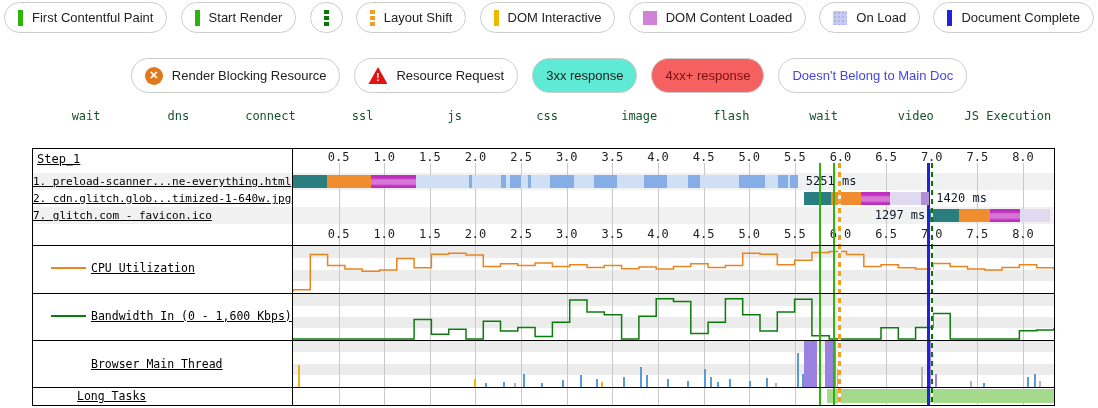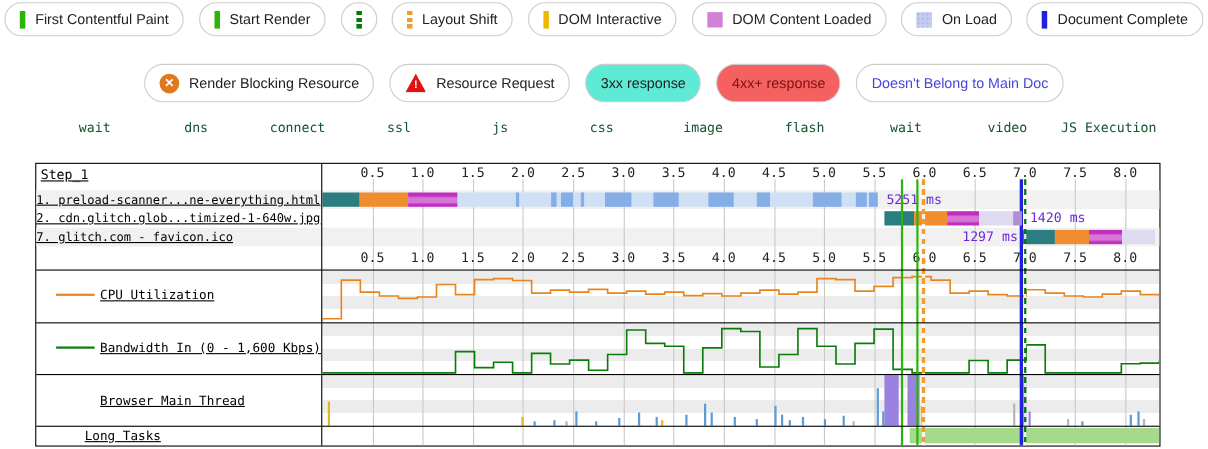--- a/index.html
+++ b/index.html
@@ -47,21 +47,21 @@
   .graph-lbl{font-size:11.5px;}
   .line-sample{position:absolute;left:18px;width:35px;height:2px;z-index:7;}
   #chart{position:absolute;left:260px;top:0;width:761px;height:256px;overflow:hidden;}
   .grid{position:absolute;top:14px;height:242px;width:1px;background:#c9c9c9;z-index:1;}
   .band{position:absolute;left:0;width:100%;z-index:0;
         background:repeating-linear-gradient(180deg,#ececec 0 25%,#ffffff 25% 50%);}
   .tick{position:absolute;font:12px "DejaVu Sans Mono",monospace;color:#222;transform:translateX(-50%);z-index:2;}
   .marker{position:absolute;top:14px;height:242px;z-index:5;}
   .bar{position:absolute;height:13px;z-index:4;}
   .chunk{position:absolute;height:13px;z-index:5;}
-  .mslabel{position:absolute;font:12px "DejaVu Sans Mono",monospace;color:#6d28d9;z-index:7;line-height:13px;}
+  .mslabel{position:absolute;font:12px "DejaVu Sans Mono",monospace;color:#0f172a;z-index:7;line-height:13px;}
   svg{position:absolute;left:0;z-index:3;}
   .spike{position:absolute;z-index:3;}
   .ltbar{position:absolute;background:#a5d98b;z-index:2;}
 </style>
 </head>
 <body>
 
 <div id="stage">
 
   <div id="legend1" class="legend-row">

